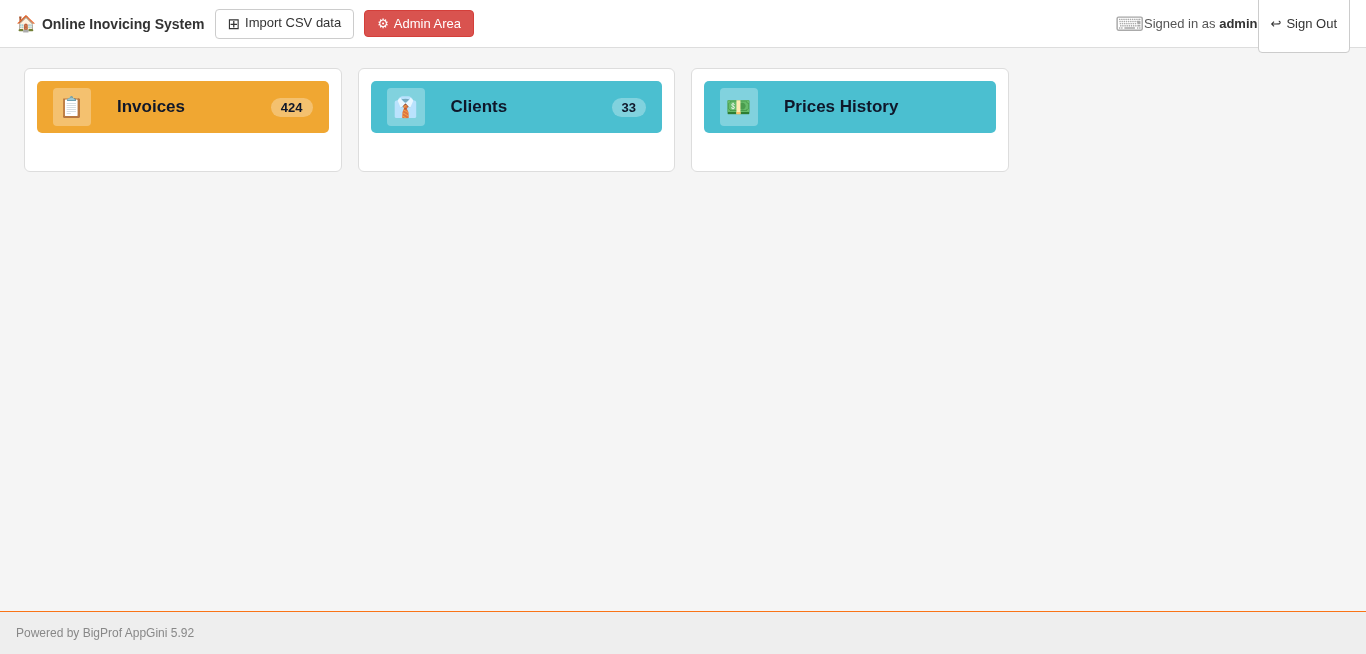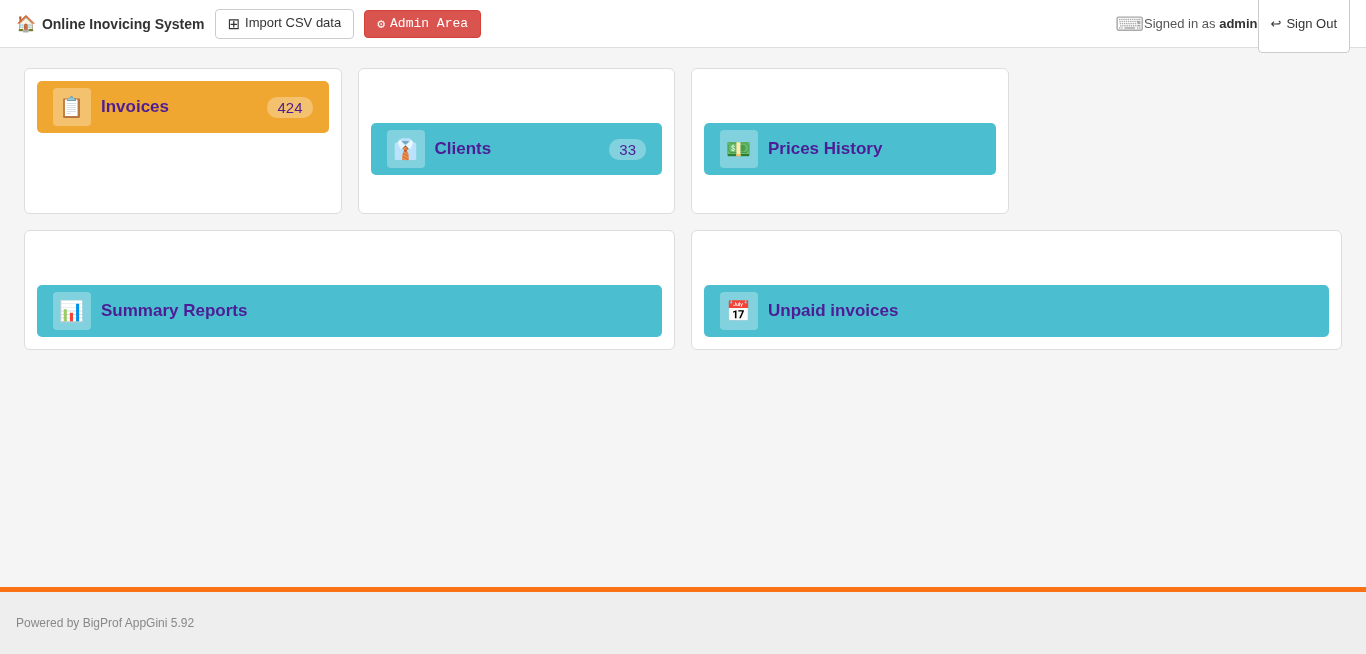--- a/index.html
+++ b/index.html
@@ -53,21 +53,20 @@
       background: #d9534f;
       border: 1px solid #d43f3a;
       padding: 5px 12px;
       border-radius: 4px;
       font-size: 13px;
       cursor: pointer;
       color: #fff;
       display: flex;
       align-items: center;
       gap: 5px;
-      font-family: Liberation Mono, monospace;
     }
     .navbar-right {
       display: flex;
       align-items: center;
     }
     .signed-in-text {
       font-size: 13px;
       color: #555;
     }
     .signed-in-text strong {
@@ -122,26 +121,26 @@
       width: 100%;
       border: none;
       border-radius: 5px;
       padding: 16px 16px;
       height: 52px;
       display: flex;
       align-items: center;
       cursor: pointer;
       font-size: 18px;
       font-weight: bold;
-      color: #4c1d95;
+      color: #0f172a;
       text-align: left;
-      gap: 10px;
+      gap: 26px;
     }
     .card-btn.orange { background: #f0a732; }
-    .card-btn.teal   { background: #4bbfd0; margin-top: 42px; }
+    .card-btn.teal   { background: #4bbfd0; }
 
     .card-btn-icon {
       width: 38px;
       height: 38px;
       background: rgba(255,255,255,0.3);
       border-radius: 4px;
       display: flex;
       align-items: center;
       justify-content: center;
       font-size: 20px;
@@ -149,38 +148,38 @@
     }
     .card-btn-label {
       flex: 1;
       font-size: 17px;
       font-weight: bold;
     }
     .badge {
       background: rgba(255,255,255,0.3);
       border-radius: 10px;
       padding: 2px 10px;
-      font-size: 15px;
-      font-weight: normal;
+      font-size: 13px;
+      font-weight: bold;
     }
     .plus-btn {
       background: none;
       border: none;
       color: #fff;
       font-size: 22px;
       cursor: pointer;
       padding: 0 0 0 6px;
       font-weight: bold;
     }
 
     
     .footer {
       background: #eee;
-      border-top: 5px solid #f97316;
-      padding: 24px 16px;
+      border-top: 1px solid #f97316;
+      padding: 14px 16px;
       font-size: 12px;
       color: #888;
     }
 
     
     .icon-invoice::before   { content: "📋"; }
     .icon-client::before    { content: "👔"; }
     .icon-price::before     { content: "💵"; }
     .icon-box::before       { content: "📦"; }
     .icon-report::before    { content: "📊"; }
@@ -251,39 +250,18 @@
         <div class="card-btn-icon">
           <span class="icon-price"></span>
         </div>
         <span class="card-btn-label">Prices History</span>
       </button>
     </div>
 
 
   </div>
 
-  <div class="bottom-grid">
-
-    <div class="card">
-      <button class="card-btn teal">
-        <div class="card-btn-icon">
-          <span class="icon-report"></span>
-        </div>
-        <span class="card-btn-label">Summary Reports</span>
-      </button>
-    </div>
-
-    <div class="card">
-      <button class="card-btn teal">
-        <div class="card-btn-icon">
-          <span class="icon-unpaid"></span>
-        </div>
-        <span class="card-btn-label">Unpaid invoices</span>
-      </button>
-    </div>
-
-  </div>
 
 </div>
 
 <footer class="footer">
   <span>Powered by BigProf AppGini 5.92</span>
 </footer>
 
 </body></html>

